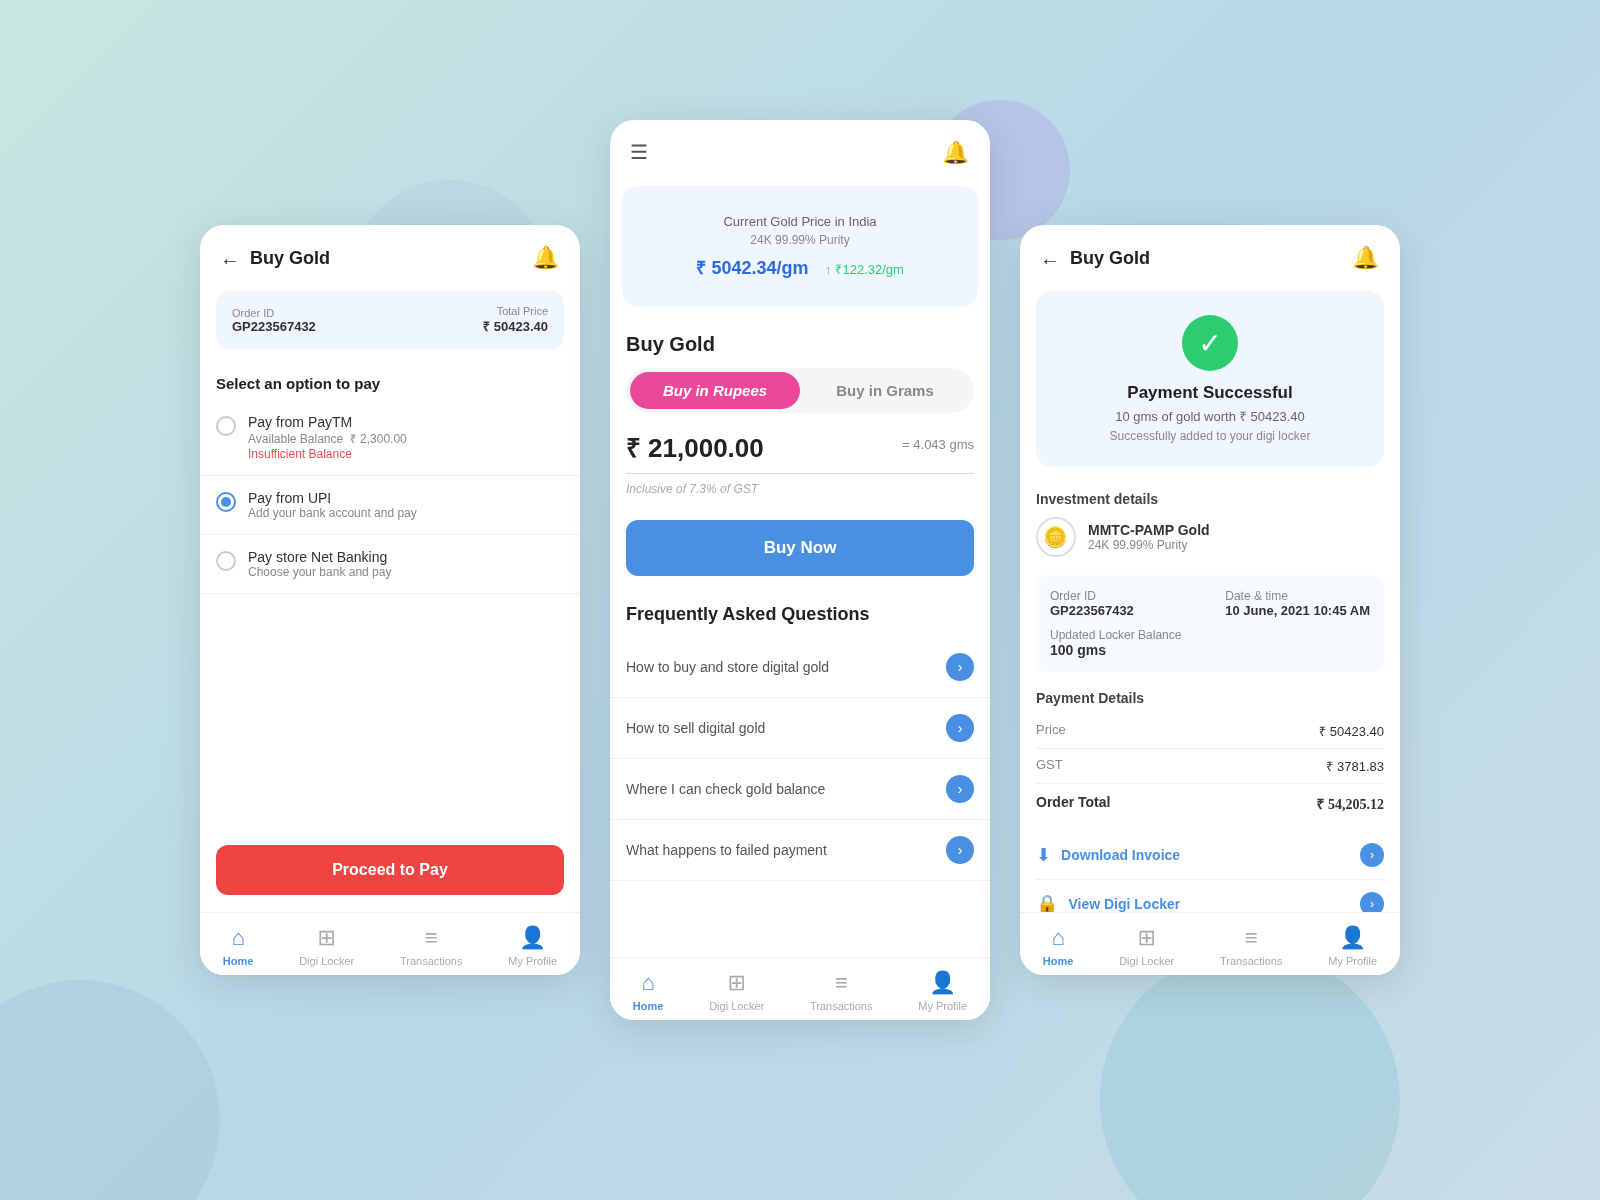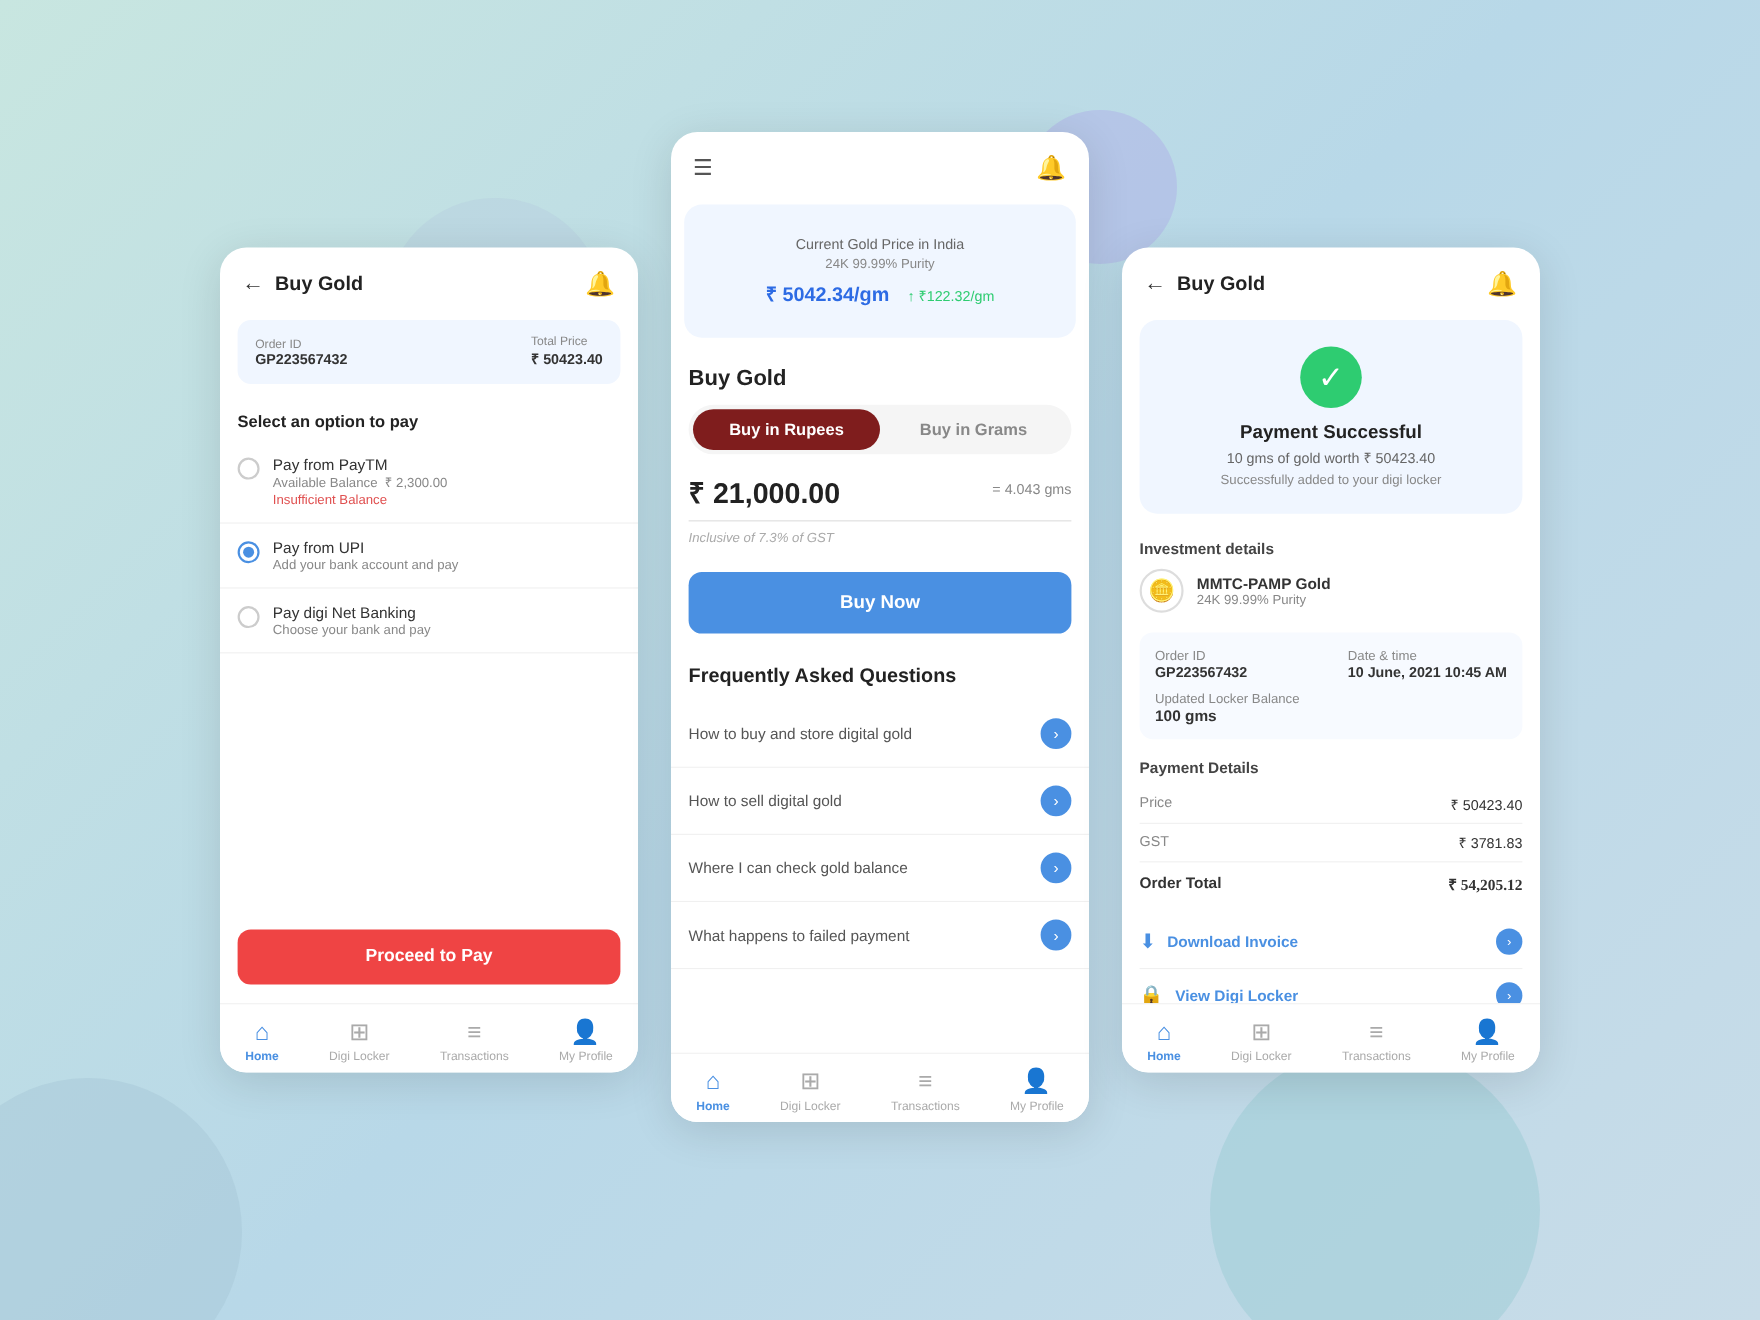--- a/index.html
+++ b/index.html
@@ -122,21 +122,21 @@
       margin: 10px 16px;
       background: #f0f6ff;
       border-radius: 12px;
       padding: 14px 16px;
       display: flex;
       justify-content: space-between;
       align-items: center;
     }
     .order-label { font-size: 11px; color: #888; }
     .order-value { font-size: 13px; font-weight: 600; color: #333; }
-    .price-label { font-size: 11px; color: #888; text-align: left; }
+    .price-label { font-size: 11px; color: #888; text-align: right; }
     .price-value { font-size: 13px; font-weight: 600; color: #333; text-align: right; }
 
     .section-title {
       font-size: 15px;
       font-weight: 600;
       color: #222;
       padding: 16px 16px 8px;
     }
 
     .payment-option {
@@ -235,22 +235,23 @@
       flex: 1;
       padding: 10px;
       border-radius: 26px;
       border: none;
       font-size: 15px;
       font-weight: 600;
       cursor: pointer;
       text-align: center;
     }
     .toggle-btn.active {
-      background: #7f1d1d;
+      background: #ec4899;
       color: #fff;
+      font-style: italic;
     }
     .toggle-btn.inactive {
       background: transparent;
       color: #888;
     }
     .amount-value { font-size: 26px; font-weight: 700; color: #222; }
     .amount-grams { font-size: 13px; color: #888; float: right; margin-top: 8px; }
     .gst-note { font-size: 12px; color: #aaa; padding: 8px 16px 16px; font-style: italic; }
 
     .buy-now-btn {
@@ -451,21 +452,21 @@
       <div class="payment-option-text">
         <div class="payment-name">Pay from UPI</div>
         <div class="payment-sub">Add your bank account and pay</div>
       </div>
     </div>
 
     <div class="payment-option">
       <div class="radio-outer">
       </div>
       <div class="payment-option-text">
-        <div class="payment-name">Pay digi Net Banking</div>
+        <div class="payment-name">Pay store Net Banking</div>
         <div class="payment-sub">Choose your bank and pay</div>
       </div>
     </div>
 
     <div style="flex:1"></div>
     <button class="proceed-btn" style="position:absolute;bottom:80px;left:0;right:0;margin:0 16px;width:calc(100% - 32px);">Proceed to Pay</button>
 
     <div class="bottom-nav">
       <div class="nav-item">
         <span class="nav-icon active">⌂</span>

